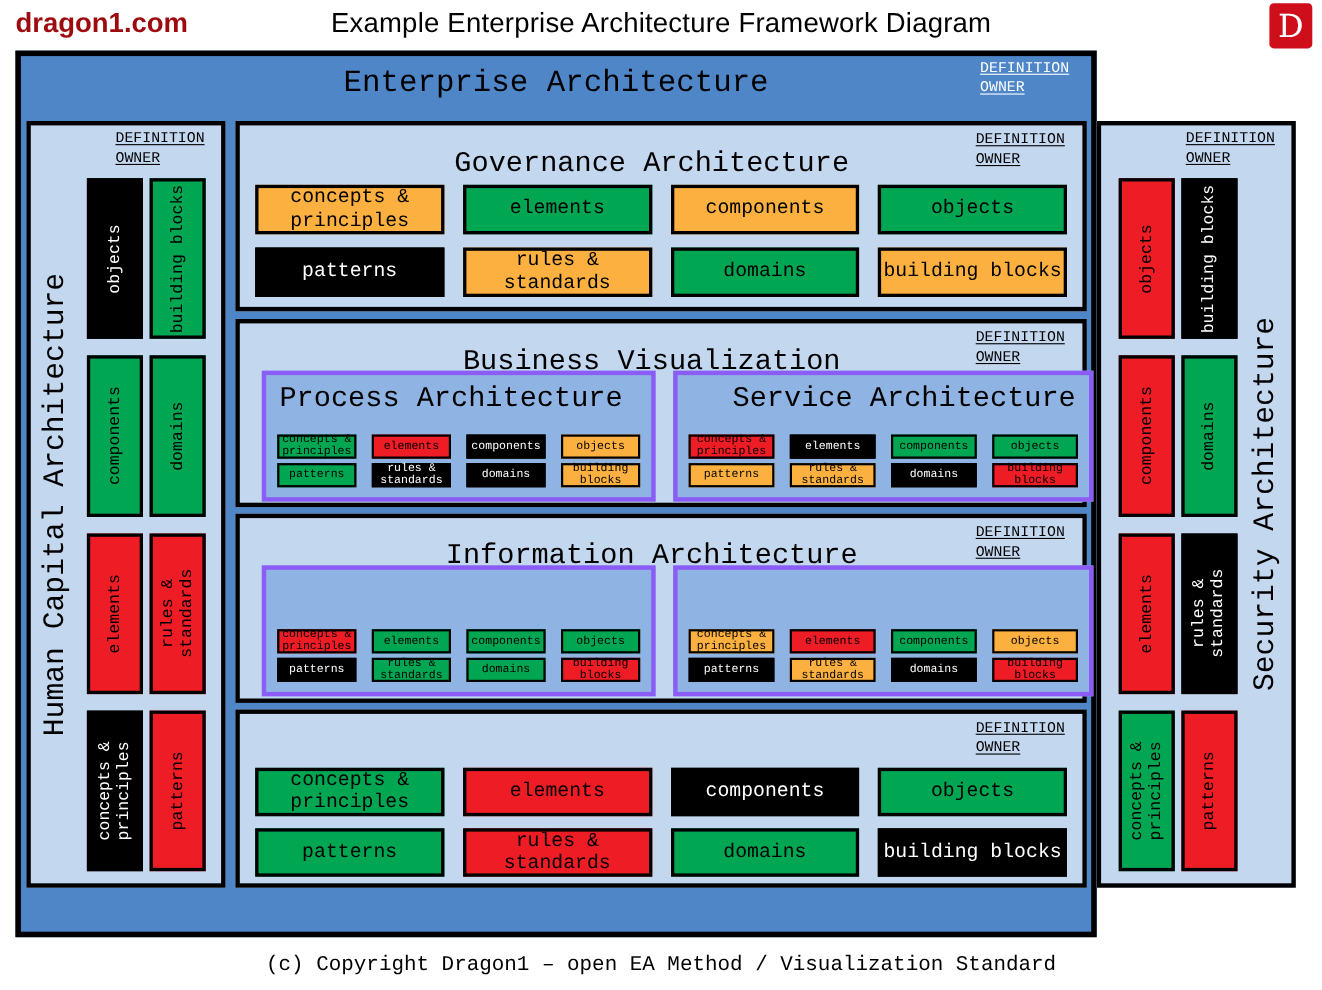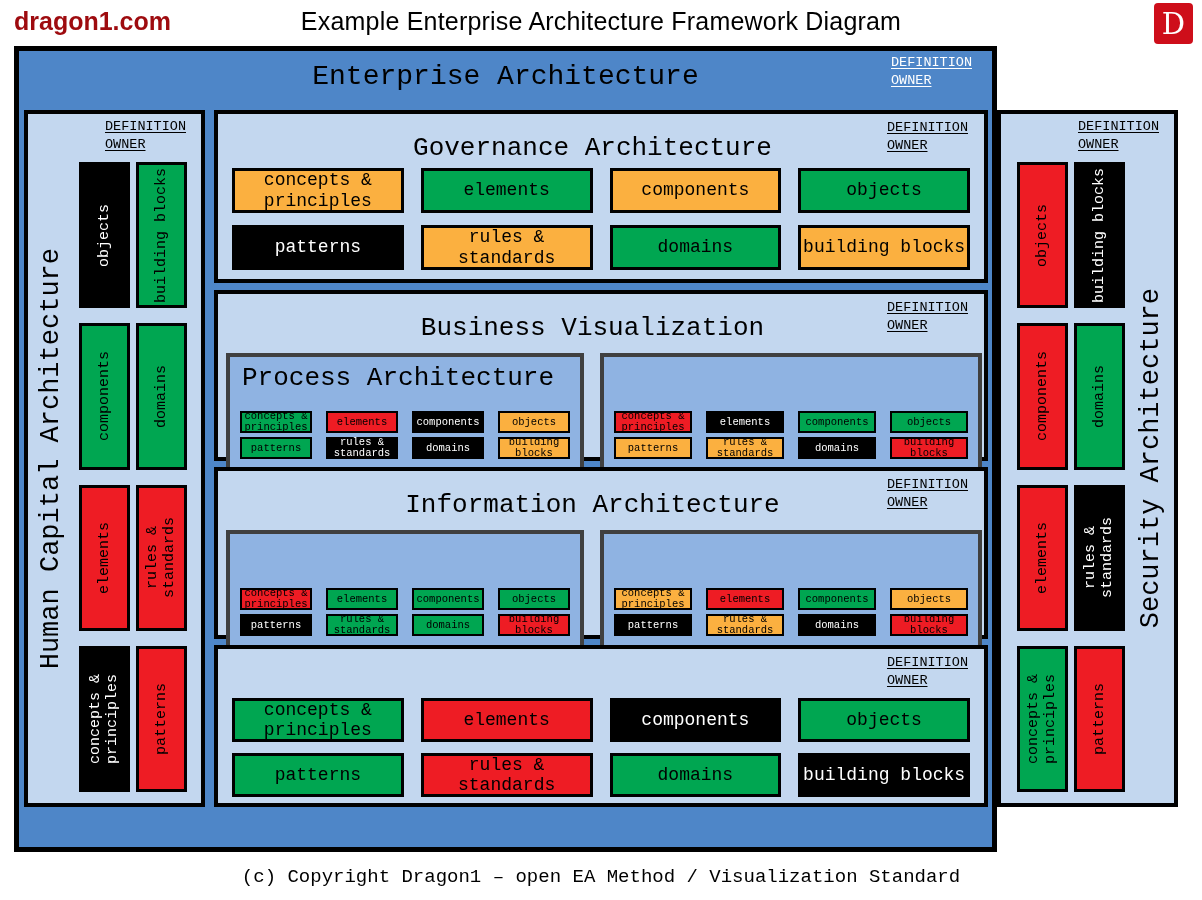--- a/index.html
+++ b/index.html
@@ -50,22 +50,22 @@
   .sec-technical   { top:594px; height:162px; }
   .sec-title { position:absolute; left:0; right:17px; top:6px; text-align:center; font-size:26px;margin-top:13px; }
   .sec-defowner { position:absolute; top:5px; right:16px; color:#000; }
   .big-grid { position:absolute; left:14px; right:14px; top:54px;
               display:grid; grid-template-columns:repeat(4,1fr); grid-auto-rows:45px;
               column-gap:17px; row-gap:12px; }
   .sec-technical .big-grid { top:49px; grid-auto-rows:44px; row-gap:11px; }
   .big-grid .blk { border:3px solid #000; display:flex; align-items:center; justify-content:center;
                    font-size:18px; line-height:1.12; text-align:center; white-space:pre-line; }
   
-  .subbox { position:absolute; top:59px; height:119px;
-            background:var(--subbox-blue,#8FB3E2); border:4px solid #404040; }
+  .subbox { position:absolute; top:43px; height:119px;
+            background:var(--subbox-blue,#8FB3E2); border:4px solid #8b5cf6;margin-left:12px; }
   .subbox.pos-l { left:8px;  width:358px; }
   .subbox.pos-r { left:382px; width:382px; }
   .sub-title { position:absolute; top:6px; left:12px; right:12px; font-size:26px; }
   .sub-title.align-left  { text-align:left; }
   .sub-title.align-right { text-align:right; }
   .small-grid { position:absolute; left:10px; right:10px; bottom:9px;
                 display:grid; grid-template-columns:repeat(4,1fr); grid-auto-rows:22px;
                 column-gap:14px; row-gap:4px; }
   .small-grid .blk { border:2px solid #000; display:flex; align-items:center; justify-content:center;
                      font-size:10.5px; line-height:1.02; text-align:center; white-space:pre-line; }
@@ -192,20 +192,21 @@
             <div class="blk" style="background: rgb(251, 176, 64); color: rgb(0, 0, 0);"><span>objects</span></div>
             <div class="blk" style="background: rgb(0, 166, 81); color: rgb(0, 0, 0);"><span>patterns</span></div>
             <div class="blk" style="background: rgb(0, 0, 0); color: rgb(255, 255, 255);"><span>rules &amp;
 standards</span></div>
             <div class="blk" style="background: rgb(0, 0, 0); color: rgb(255, 255, 255);"><span>domains</span></div>
             <div class="blk" style="background: rgb(251, 176, 64); color: rgb(0, 0, 0);"><span>building
 blocks</span></div>
           </div>
       </div>
       <div class="subbox pos-r">
+        <div class="sub-title align-right">Service Architecture</div>
         <div class="small-grid">
             <div class="blk" style="background: rgb(238, 28, 36); color: rgb(0, 0, 0);"><span>concepts &amp;
 principles</span></div>
             <div class="blk" style="background: rgb(0, 0, 0); color: rgb(255, 255, 255);"><span>elements</span></div>
             <div class="blk" style="background: rgb(0, 166, 81); color: rgb(0, 0, 0);"><span>components</span></div>
             <div class="blk" style="background: rgb(0, 166, 81); color: rgb(0, 0, 0);"><span>objects</span></div>
             <div class="blk" style="background: rgb(251, 176, 64); color: rgb(0, 0, 0);"><span>patterns</span></div>
             <div class="blk" style="background: rgb(251, 176, 64); color: rgb(0, 0, 0);"><span>rules &amp;
 standards</span></div>
             <div class="blk" style="background: rgb(0, 0, 0); color: rgb(255, 255, 255);"><span>domains</span></div>

